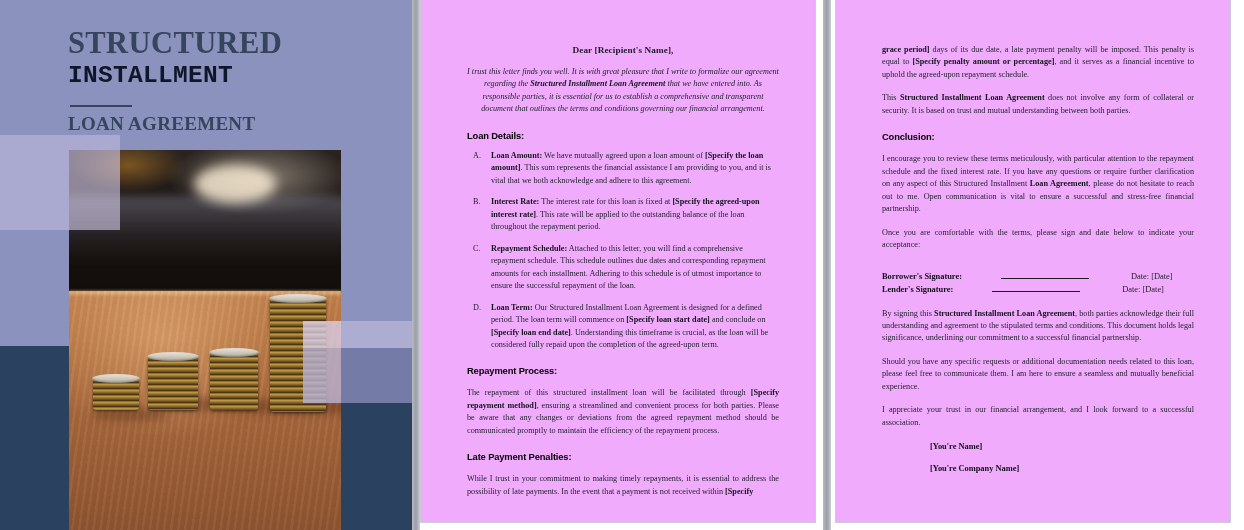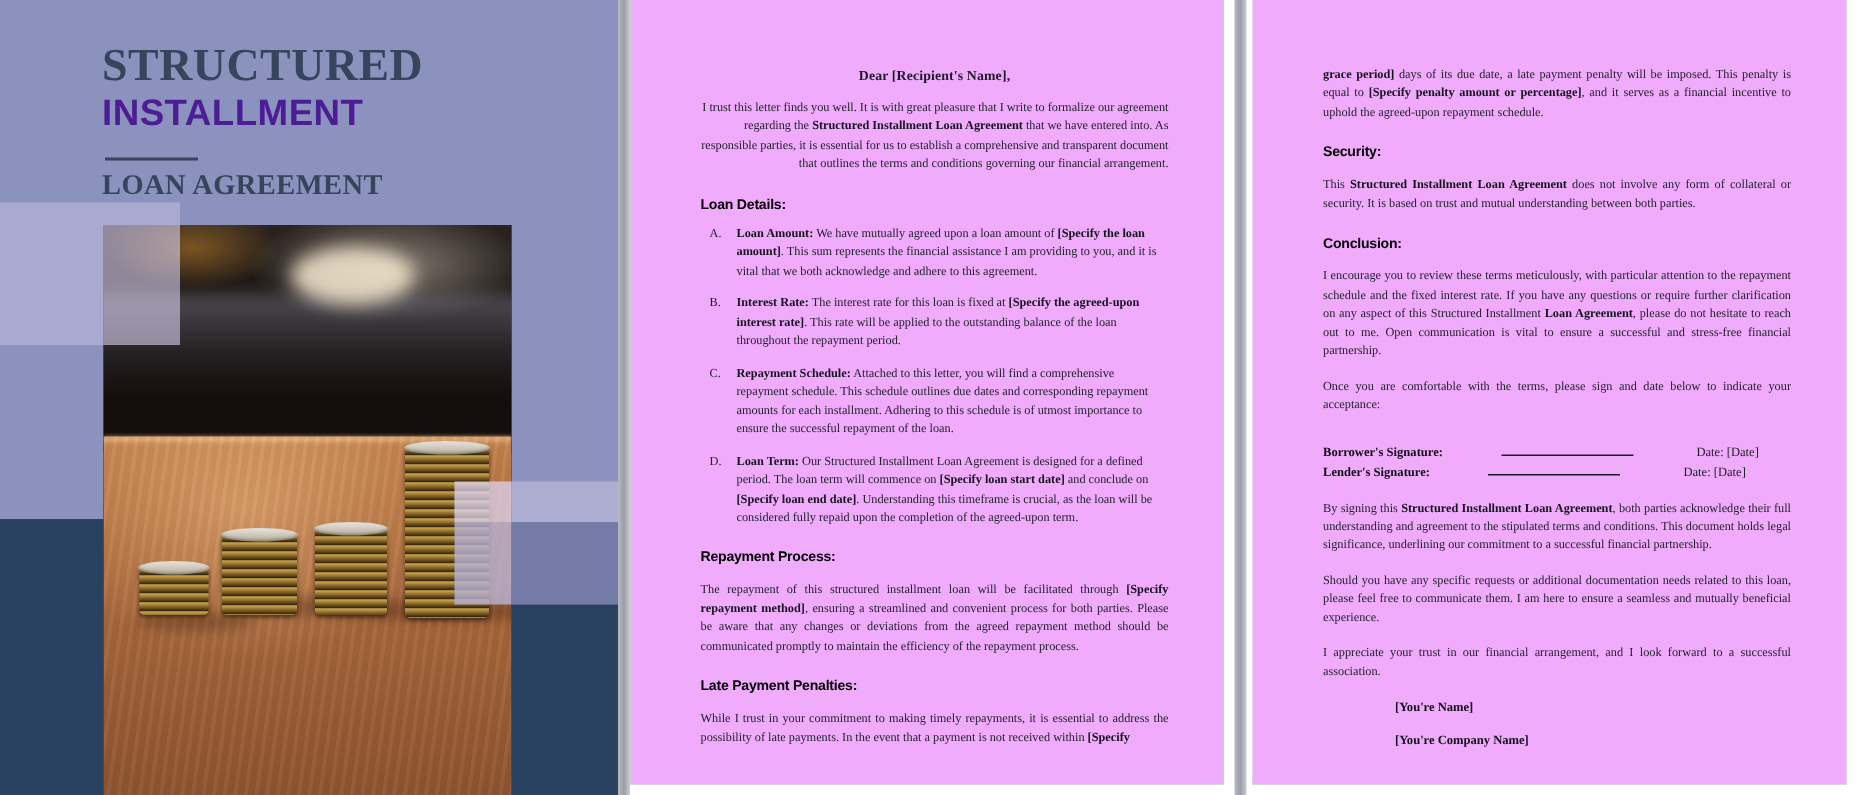--- a/index.html
+++ b/index.html
@@ -46,25 +46,25 @@
     font-family: "Liberation Serif", serif;
     font-size: 30.5px;
     font-weight: 700;
     letter-spacing: 0.4px;
     color: #36445c;
     line-height: 1.12;
     margin: 0;
     white-space: nowrap;
   }
   .title-line2 {
-    font-family: Liberation Sans, sans-serif;
+    font-family: Liberation Mono, monospace;
     font-size: 24.5px;
     font-weight: 700;
     letter-spacing: 0.3px;
-    color: #4c1d95;
+    color: #0f172a;
     line-height: 1.18;
     margin: 2px 0 0 0;
     white-space: nowrap;
   }
   .title-rule {
     width: 62px;
     height: 0;
     border-top: 2px solid #36445c;
     margin: 14px 0 6px 2px;
   }
@@ -253,21 +253,21 @@
     letter-spacing: 0.1px;
   }
   .body-para {
     font-family: "Liberation Serif", serif;
     font-size: 8.2px;
     line-height: 1.52;
     color: #23232e;
     margin: 11px 0 0 0;
     text-align: justify;
   }
-  .body-para.centered { text-align: right; }
+  .body-para.centered { text-align: center; font-style: italic; }
   .body-para b { font-weight: 700; color: #14141c; }
 
   .section-head {
     font-family: "Liberation Sans", sans-serif;
     font-size: 9.4px;
     font-weight: 700;
     color: #000000;
     margin: 14px 0 0 0;
     letter-spacing: -0.15px;
   }
@@ -419,21 +419,20 @@
 
   <div class="page-gutter" id="gutter-2"></div>
 
   <div class="page-text" id="page-3">
     <div class="page-inner">
 
       <div class="spacer-top-right"></div>
 
       <p class="body-para" style="margin-top:0;"><b>grace period]</b><span> days of its due date, a late payment penalty will be imposed. This penalty is equal to </span><b>[Specify penalty amount or percentage]</b><span>, and it serves as a financial incentive to uphold the agreed-upon repayment schedule.</span></p>
 
-      <p class="section-head">Security:</p>
 
       <p class="body-para"><span>This </span><b>Structured Installment Loan Agreement</b><span> does not involve any form of collateral or security. It is based on trust and mutual understanding between both parties.</span></p>
 
       <p class="section-head">Conclusion:</p>
 
       <p class="body-para"><span>I encourage you to review these terms meticulously, with particular attention to the repayment schedule and the fixed interest rate. If you have any questions or require further clarification on any aspect of this Structured Installment </span><b>Loan Agreement</b><span>, please do not hesitate to reach out to me. Open communication is vital to ensure a successful and stress-free financial partnership.</span></p>
 
       <p class="body-para">Once you are comfortable with the terms, please sign and date below to indicate your acceptance:</p>
 
       <div class="sig-block">

